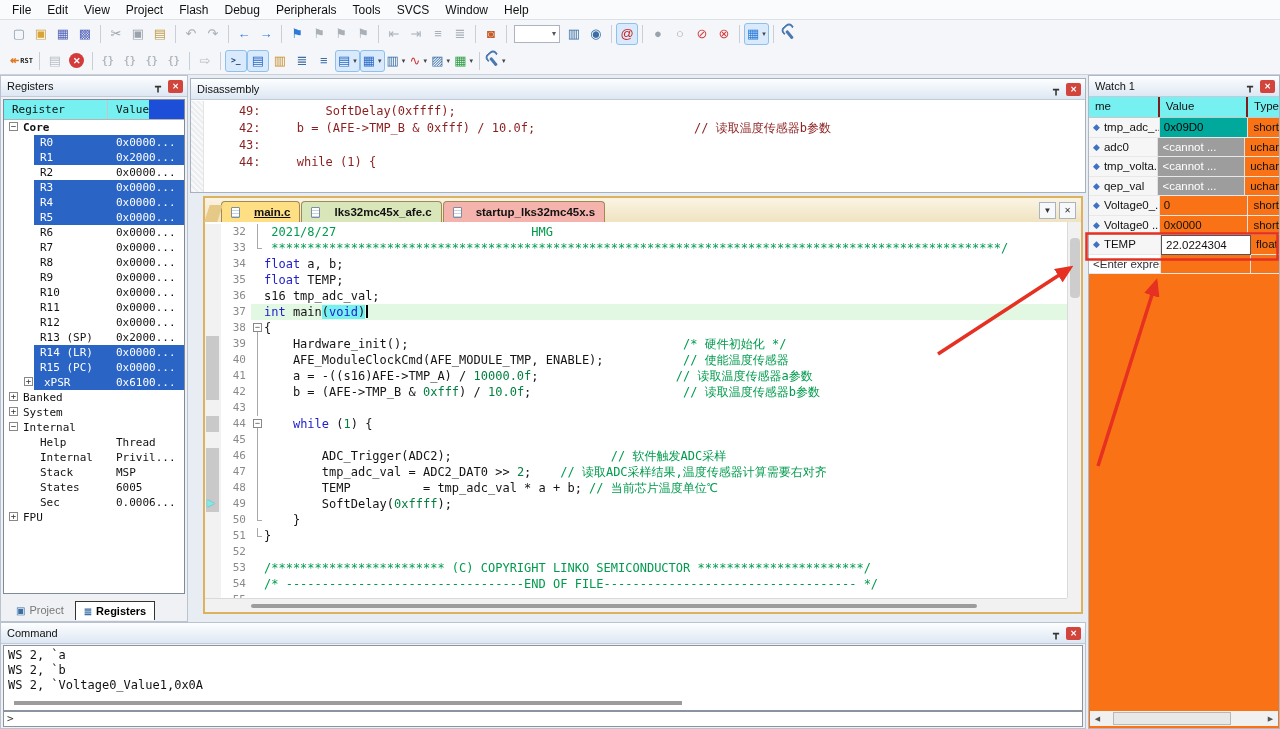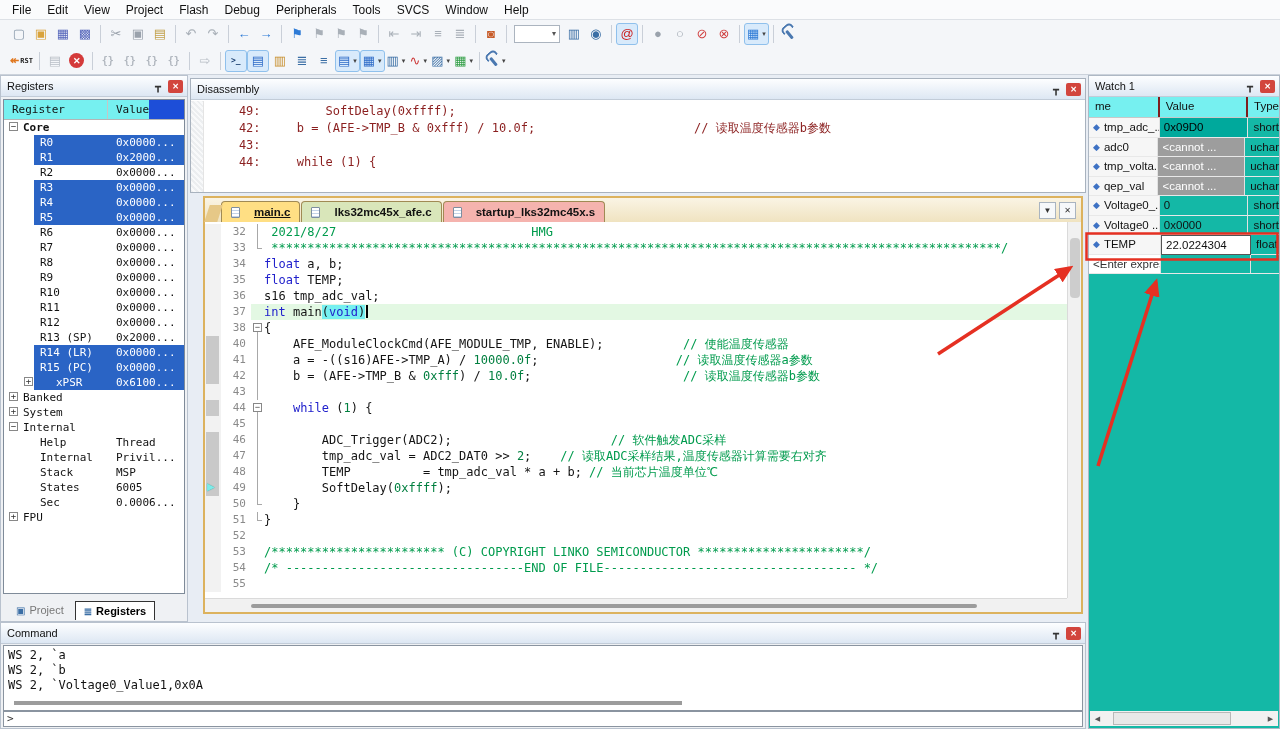--- a/index.html
+++ b/index.html
@@ -91,21 +91,21 @@
   .k{color:var(--kw)} .c{color:var(--cm)} .n{color:var(--num)} .p{color:#141414}
   .h{background:var(--hl)} .kh{color:var(--kw);background:var(--hl)}
   .caret{display:inline-block;width:2px;height:13px;background:#000;vertical-align:-2px;margin-left:1px}
   .vscroll{position:absolute;top:24px;right:0;width:14px;bottom:14px;background:#F1F1F1;border-left:1px solid #DADADA}
   .vthumb{position:absolute;top:16px;left:2px;width:10px;height:60px;background:#CDCDCD;border-radius:4px}
   .hscroll{position:absolute;left:0;right:14px;bottom:0;height:14px;background:#F1F1F1;border-top:1px solid #DADADA}
   .hthumb{position:absolute;top:5px;left:46px;width:726px;height:4px;background:#9C9C9C;border-radius:2px}
   .scorner{position:absolute;right:0;bottom:0;width:14px;height:14px;background:#F1F1F1}
 
   
-  #watch{position:absolute;left:1088px;top:75px;width:192px;height:654px;background:#14b8a6;border:1px solid #AEB8C4}
+  #watch{position:absolute;left:1088px;top:75px;width:192px;height:654px;background:#f97316;border:1px solid #AEB8C4}
   .w-head{height:21px;display:flex;background:#F4F4F4;border-bottom:1px solid #C8C8C8;font-size:11.5px}
   .w-head .h{padding:3px 0 0 6px;border-right:2px solid #7f1d1d}
   .w-head .c1{width:72px}.w-head .c2{width:90px}.w-head .c3{flex:1;border-right:none}
   .w-row{display:flex;height:19.5px;font-size:11.5px}
   .w-name{width:72px;background:#F6F6F6;border-right:1px solid #E2E2E2;border-bottom:1px solid #E8E8E8;display:flex;align-items:center;gap:4px;padding-left:4px;white-space:nowrap;overflow:hidden}
   .w-name.entry{background:#fff;color:#333}
   .dia{color:#3E72C4;font-size:9px}
   .w-val{width:90px;border-right:1px solid #E2E2E2;border-bottom:1px solid #E8E8E8;display:flex;align-items:center;padding-left:4px;white-space:nowrap;overflow:hidden}
   .w-val.changed{background:var(--teal);color:#000}
   .w-val.error{background:var(--graycell);color:#fff}
@@ -404,21 +404,21 @@
           <span class="reg-val">0x0000...</span>
         </div>
         <div class="reg-row sel">
           <div class="reg-hl"></div>
           <span class="reg-lab" style="left: 36px;">R15 (PC)</span>
           <span class="reg-val">0x0000...</span>
         </div>
         <div class="reg-row sel">
           <div class="reg-hl"></div>
           <span class="expander" style="left: 20px;">+</span>
-          <span class="reg-lab" style="left: 52px;">xPSR</span>
+          <span class="reg-lab" style="left: 40px;">xPSR</span>
           <span class="reg-val">0x6100...</span>
         </div>
         <div class="reg-row">
           <span class="expander" style="left: 5px;">+</span>
           <span class="reg-lab" style="left: 19px;">Banked</span>
           <span class="reg-val"></span>
         </div>
         <div class="reg-row">
           <span class="expander" style="left: 5px;">+</span>
           <span class="reg-lab" style="left: 19px;">System</span>
@@ -553,20 +553,28 @@
         </span>
       </div>
       <div class="cl">
         <span class="cl-margin"></span>
         <span class="cl-num">38</span>
         <span class="cl-body">
           <span class="cl-fold fold-box">
             <span class="fbox">−</span>
           </span>
           <span class="cl-text"><span class="p">{</span></span>
+        </span>
+      </div>
+      <div class="cl">
+        <span class="cl-margin blk"></span>
+        <span class="cl-num">39</span>
+        <span class="cl-body">
+          <span class="cl-fold fold-line"></span>
+          <span class="cl-text"><span class="p">    Hardware_init();</span><span class="p">                                      </span><span class="c">/* 硬件初始化 */</span></span>
         </span>
       </div>
       <div class="cl">
         <span class="cl-margin blk"></span>
         <span class="cl-num">40</span>
         <span class="cl-body">
           <span class="cl-fold fold-line"></span>
           <span class="cl-text"><span class="p">    AFE_ModuleClockCmd(AFE_MODULE_TMP, ENABLE); </span><span class="p">          </span><span class="c">// 使能温度传感器</span></span>
         </span>
       </div>

